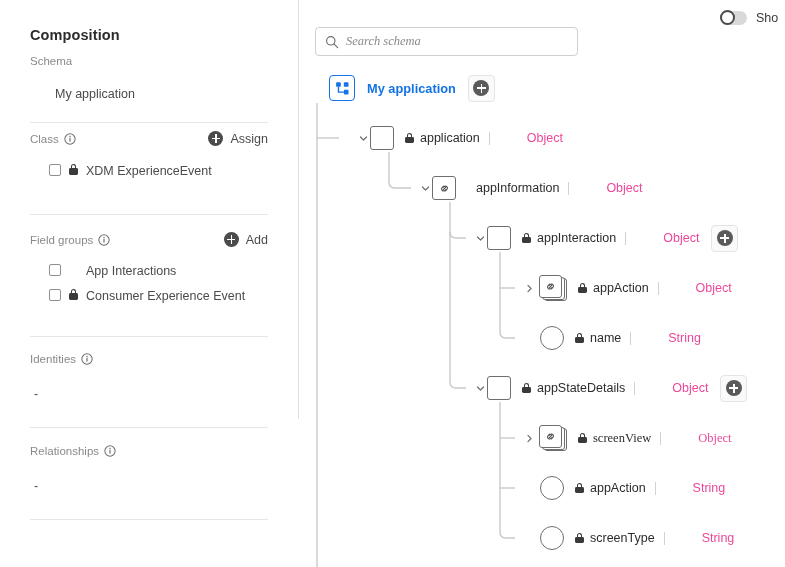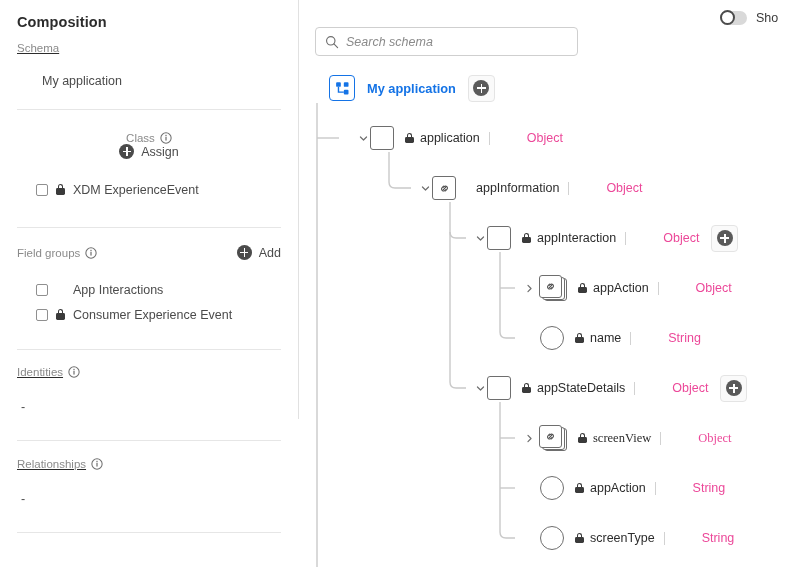--- a/index.html
+++ b/index.html
@@ -21,42 +21,41 @@
     height: 567px;
     position: relative;
   }
 
   
   .sidebar {
     width: 299px;
     height: 419px;
     box-sizing: border-box;
     border-right: 1px solid #e1e1e1;
-    padding: 4px;
+    padding: 17px;
     position: relative;
     background: #ffffff;
     flex: 0 0 299px;
   }
   .comp-title {
     font-size: 14.5px;
     font-weight: bold;
     color: #2c2c2c;
     padding: 10px 0 0 13px;
     letter-spacing: 0.1px;
   }
   .sect-label {
     font-size: 11.5px;
     color: #8a8a8a;
     display: flex;
     align-items: center;
     gap: 5px;
   }
   .sect {
     padding: 0 13px;
-    text-decoration: underline;
   }
   .schema-row {
     font-size: 12.5px;
     color: #4b4b4b;
     padding-left: 38px;
     padding-top: 20px;
   }
   .hr {
     height: 1px;
     background: #e6e6e6;
@@ -96,21 +95,21 @@
   .plus-circle::before, .plus-circle::after {
     content: "";
     position: absolute;
     background: #ffffff;
   }
   .plus-circle::before { left: 3.3px; top: 6.8px; width: 8.4px; height: 1.6px; }
   .plus-circle::after  { top: 3.3px; left: 6.8px; height: 8.4px; width: 1.6px; }
 
   .chk-row {
     display: flex;
-    align-items: center;
+    align-items: flex-start;
     gap: 8px;
     padding-left: 32px;
     font-size: 12.5px;
     color: #4b4b4b;
     height: 25px;
   }
   .chkbox {
     width: 12px; height: 12px;
     border: 1.4px solid #8f8f8f;
     border-radius: 2px;
@@ -201,20 +200,21 @@
     display: flex;
     align-items: center;
     gap: 7px;
     padding: 0 9px;
     background: #fff;
   }
   .searchbox .ph {
     font-size: 12.5px;
     font-style: italic;
     color: #8a8a8a;
+    font-family: Liberation Serif, serif;
   }
 
   
   .tree {
     position: absolute;
     left: 0; top: 0;
     width: 486px;
     height: 567px;
   }
   .tree svg.lines {
@@ -336,21 +336,21 @@
     <div class="comp-title">Composition</div>
 
     <div class="sect" style="padding-top:12px;">
       <div class="sect-label">
         <span>Schema</span>
       </div>
     </div>
     <div class="schema-row">My application</div>
     <div class="hr" style="margin-top:21px;"></div>
 
-    <div class="sect-head" style="margin-top:22px;flex-direction:column;">
+    <div class="sect-head" style="margin-top:8px;">
       <div class="sect-label">
         <span>Class</span>
         <svg class="info-icon" viewBox="0 0 14 14">
           <circle cx="7" cy="7" r="6" fill="none" stroke="#6e6e6e" stroke-width="1.2"></circle>
           <rect x="6.3" y="5.7" width="1.4" height="4.3" fill="#6e6e6e"></rect>
           <rect x="6.3" y="3.3" width="1.4" height="1.6" fill="#6e6e6e"></rect>
         </svg>
       </div>
       <button class="action-btn">
         <span class="plus-circle"></span>

